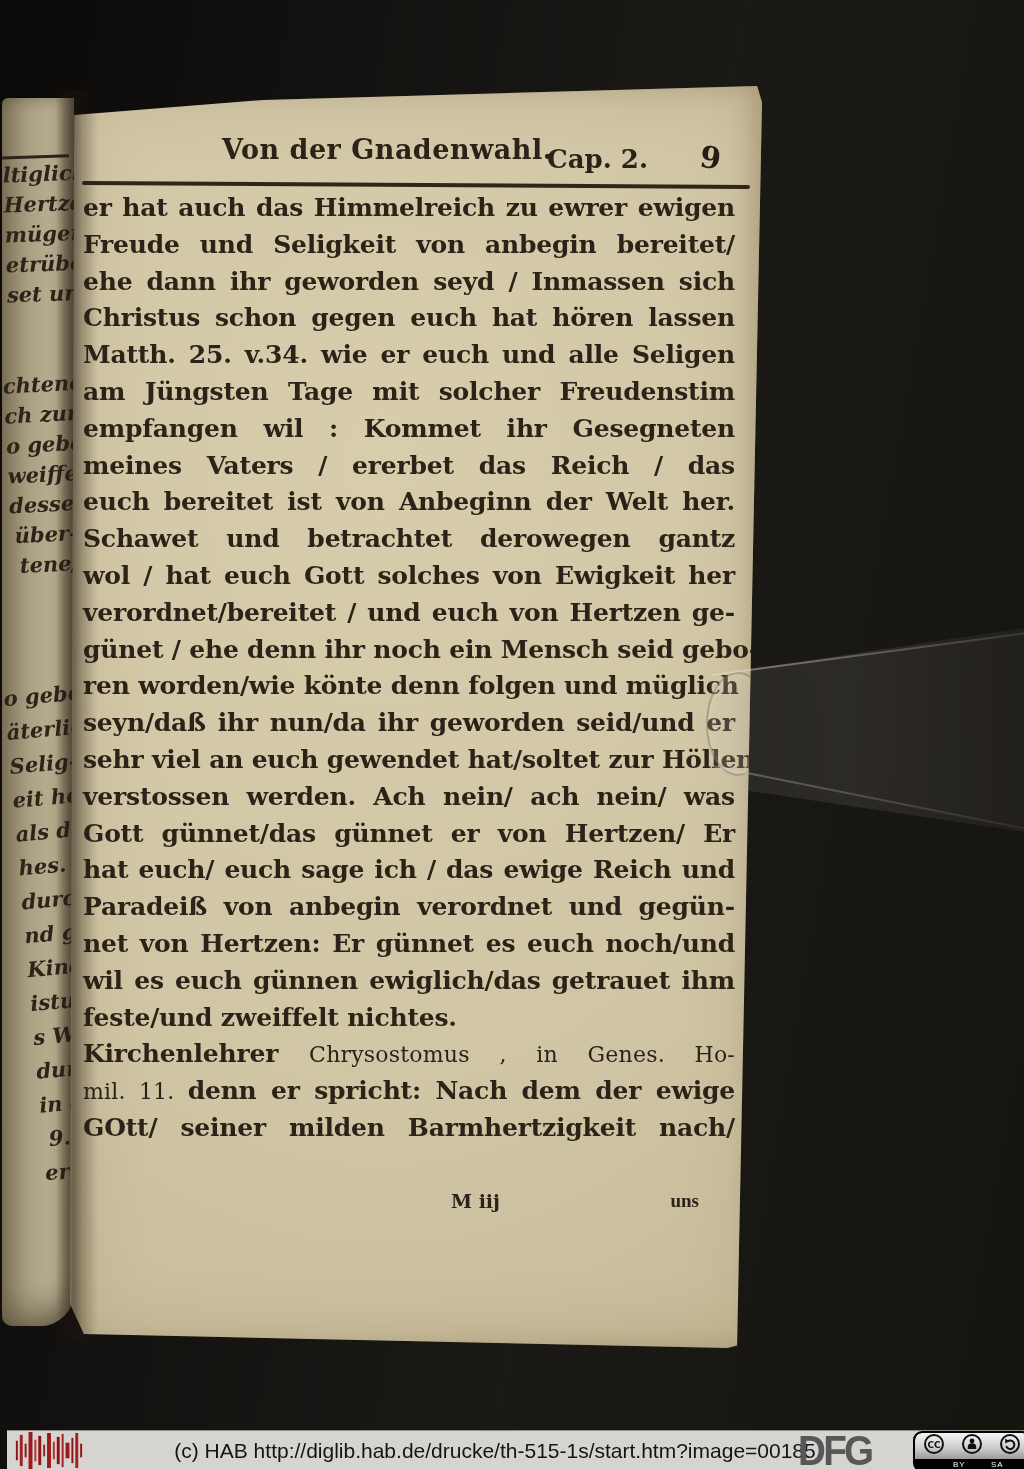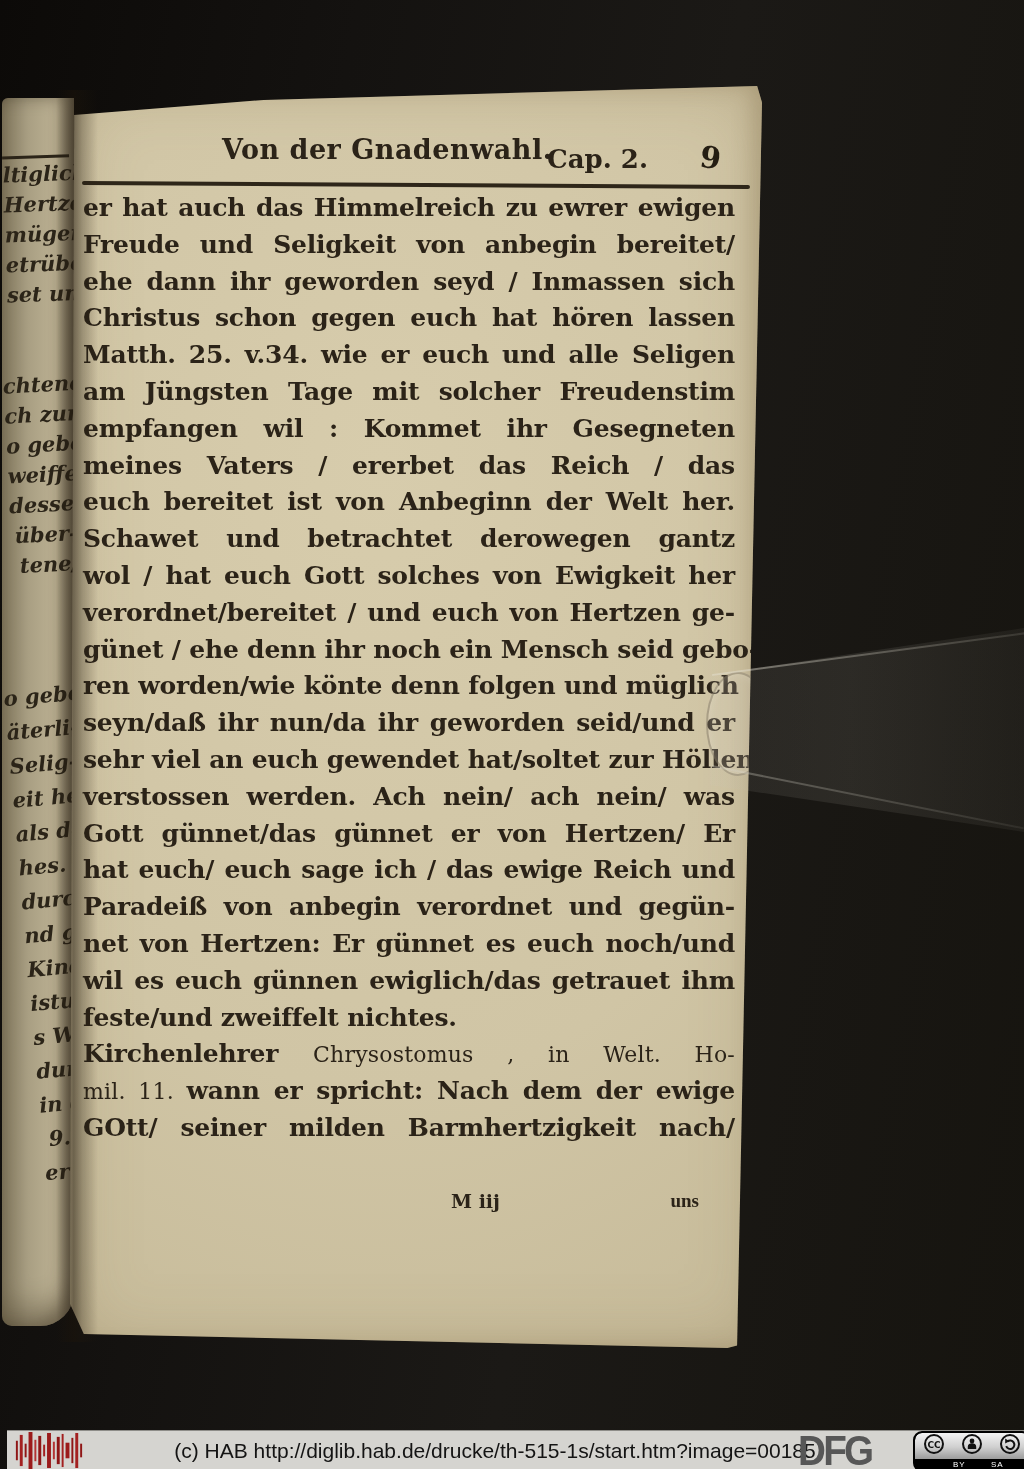--- a/index.html
+++ b/index.html
@@ -139,22 +139,22 @@
         <div class="tline"><span class="bl">ren worden/wie könte denn folgen und müglich</span></div>
         <div class="tline"><span class="bl">seyn/daß ihr nun/da ihr geworden seid/und er</span></div>
         <div class="tline"><span class="bl">sehr viel an euch gewendet hat/soltet zur Höllen</span></div>
         <div class="tline"><span class="bl">verstossen werden.  Ach nein/ ach nein/ was</span></div>
         <div class="tline"><span class="bl">Gott günnet/das günnet er von Hertzen/  Er</span></div>
         <div class="tline"><span class="bl">hat euch/ euch sage ich /  das ewige Reich und</span></div>
         <div class="tline"><span class="bl">Paradeiß von anbegin verordnet und gegün-</span></div>
         <div class="tline"><span class="bl">net von Hertzen: Er günnet es euch noch/und</span></div>
         <div class="tline"><span class="bl">wil es euch günnen ewiglich/das getrauet ihm</span></div>
         <div class="tline nojust"><span class="bl">feste/und zweiffelt nichtes.</span></div>
-        <div class="tline"><span class="bl">Kirchenlehrer </span><span class="roman">Chrysostomus ,  in Welt. Ho-</span></div>
-        <div class="tline"><span class="roman">mil. 11. </span><span class="bl">wann er spricht: Nach dem der ewige</span></div>
+        <div class="tline"><span class="bl">Kirchenlehrer </span><span class="roman">Chrysostomus ,  in Genes. Ho-</span></div>
+        <div class="tline"><span class="roman">mil. 11. </span><span class="bl">denn er spricht: Nach dem der ewige</span></div>
         <div class="tline"><span class="bl">GOtt/ seiner milden Barmhertzigkeit nach/</span></div>
       </div>
     <div class="sigrow">
       <span class="sig">M iij</span>
       <span class="catch">uns</span>
     </div>
     <div class="holder-tip"></div>
   </div>
 
   <div class="gutter"></div>

